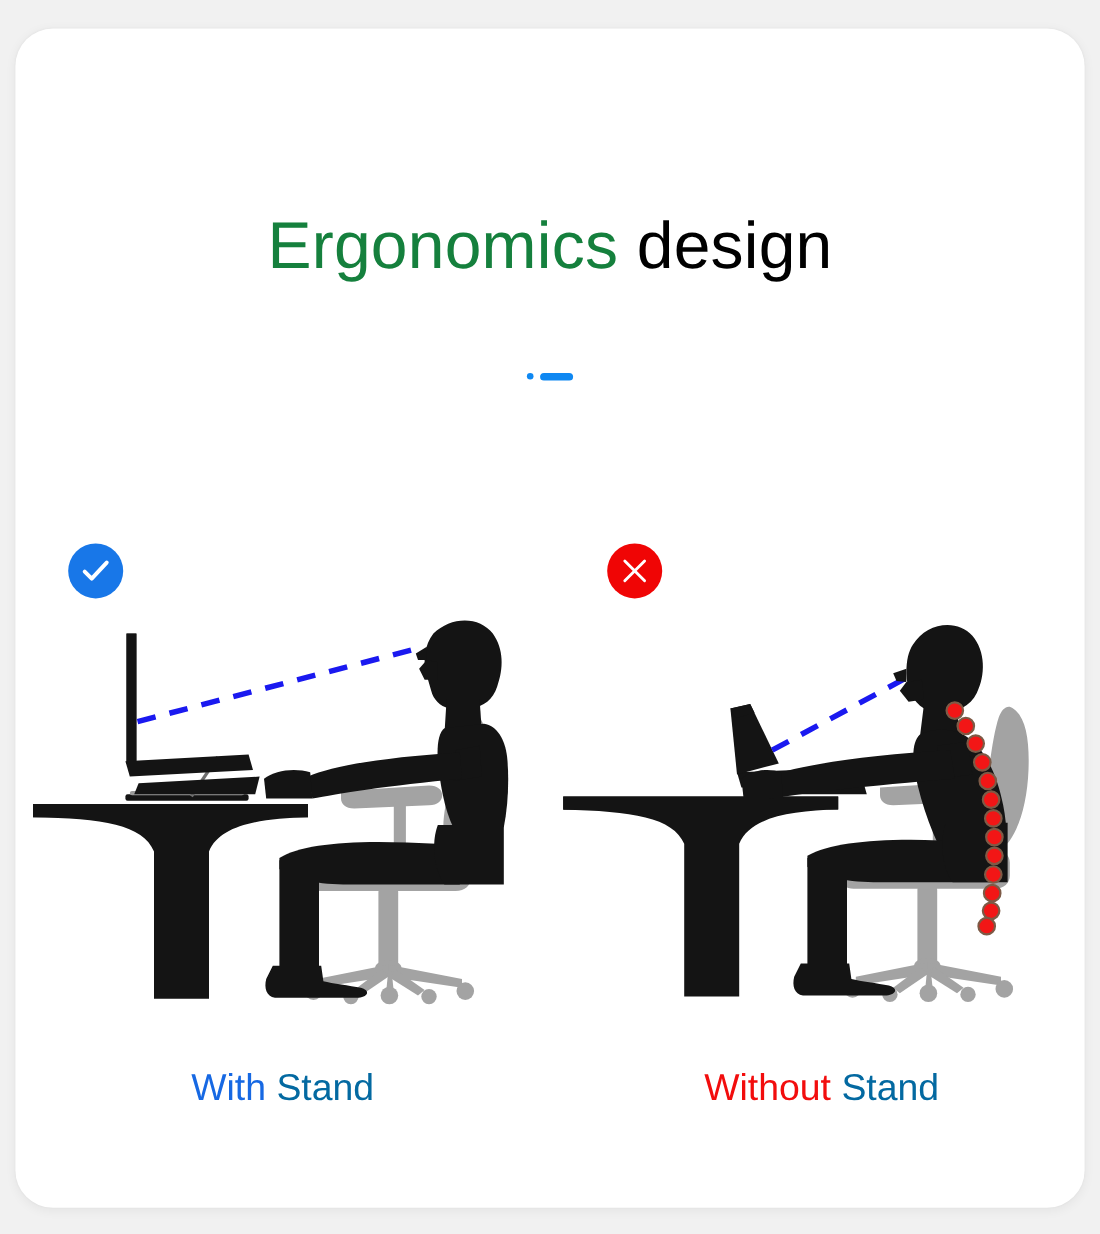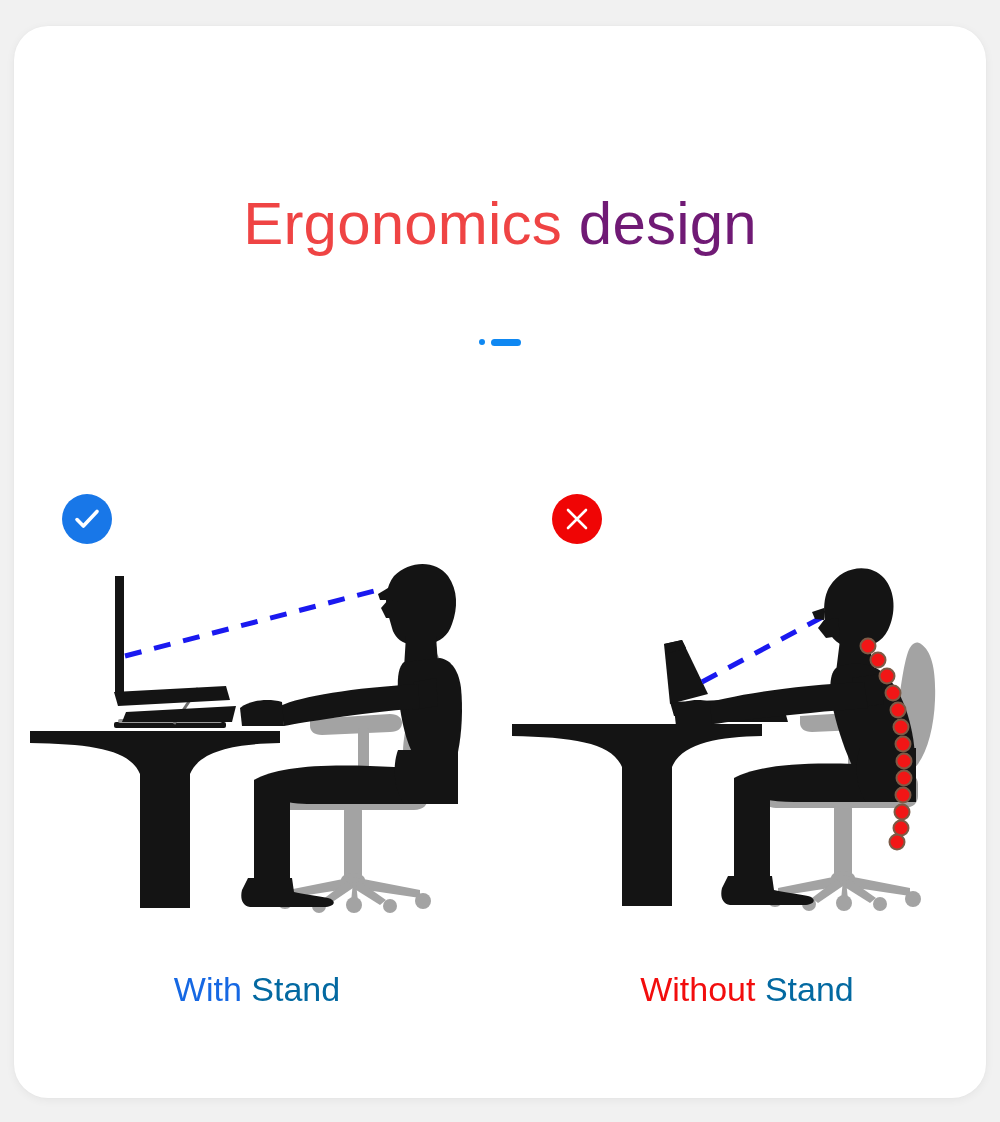--- a/index.html
+++ b/index.html
@@ -29,22 +29,22 @@
   .title {
     position: absolute;
     left: 0; top: 168px;
     width: 972px;
     text-align: center;
     font-size: 60px;
     line-height: 1.0;
     letter-spacing: 0.2px;
     white-space: nowrap;
   }
-  .title .hl { color: #ef4444; }
-  .title .dk { color: #701a75; }
+  .title .hl { color: #15803d; }
+  .title .dk { color: #000000; }
 
   
   .legend-mark {
     position: absolute;
     left: 0; top: 306px;
     width: 972px;
     height: 20px;
     display: flex;
     align-items: center;
     justify-content: center;

